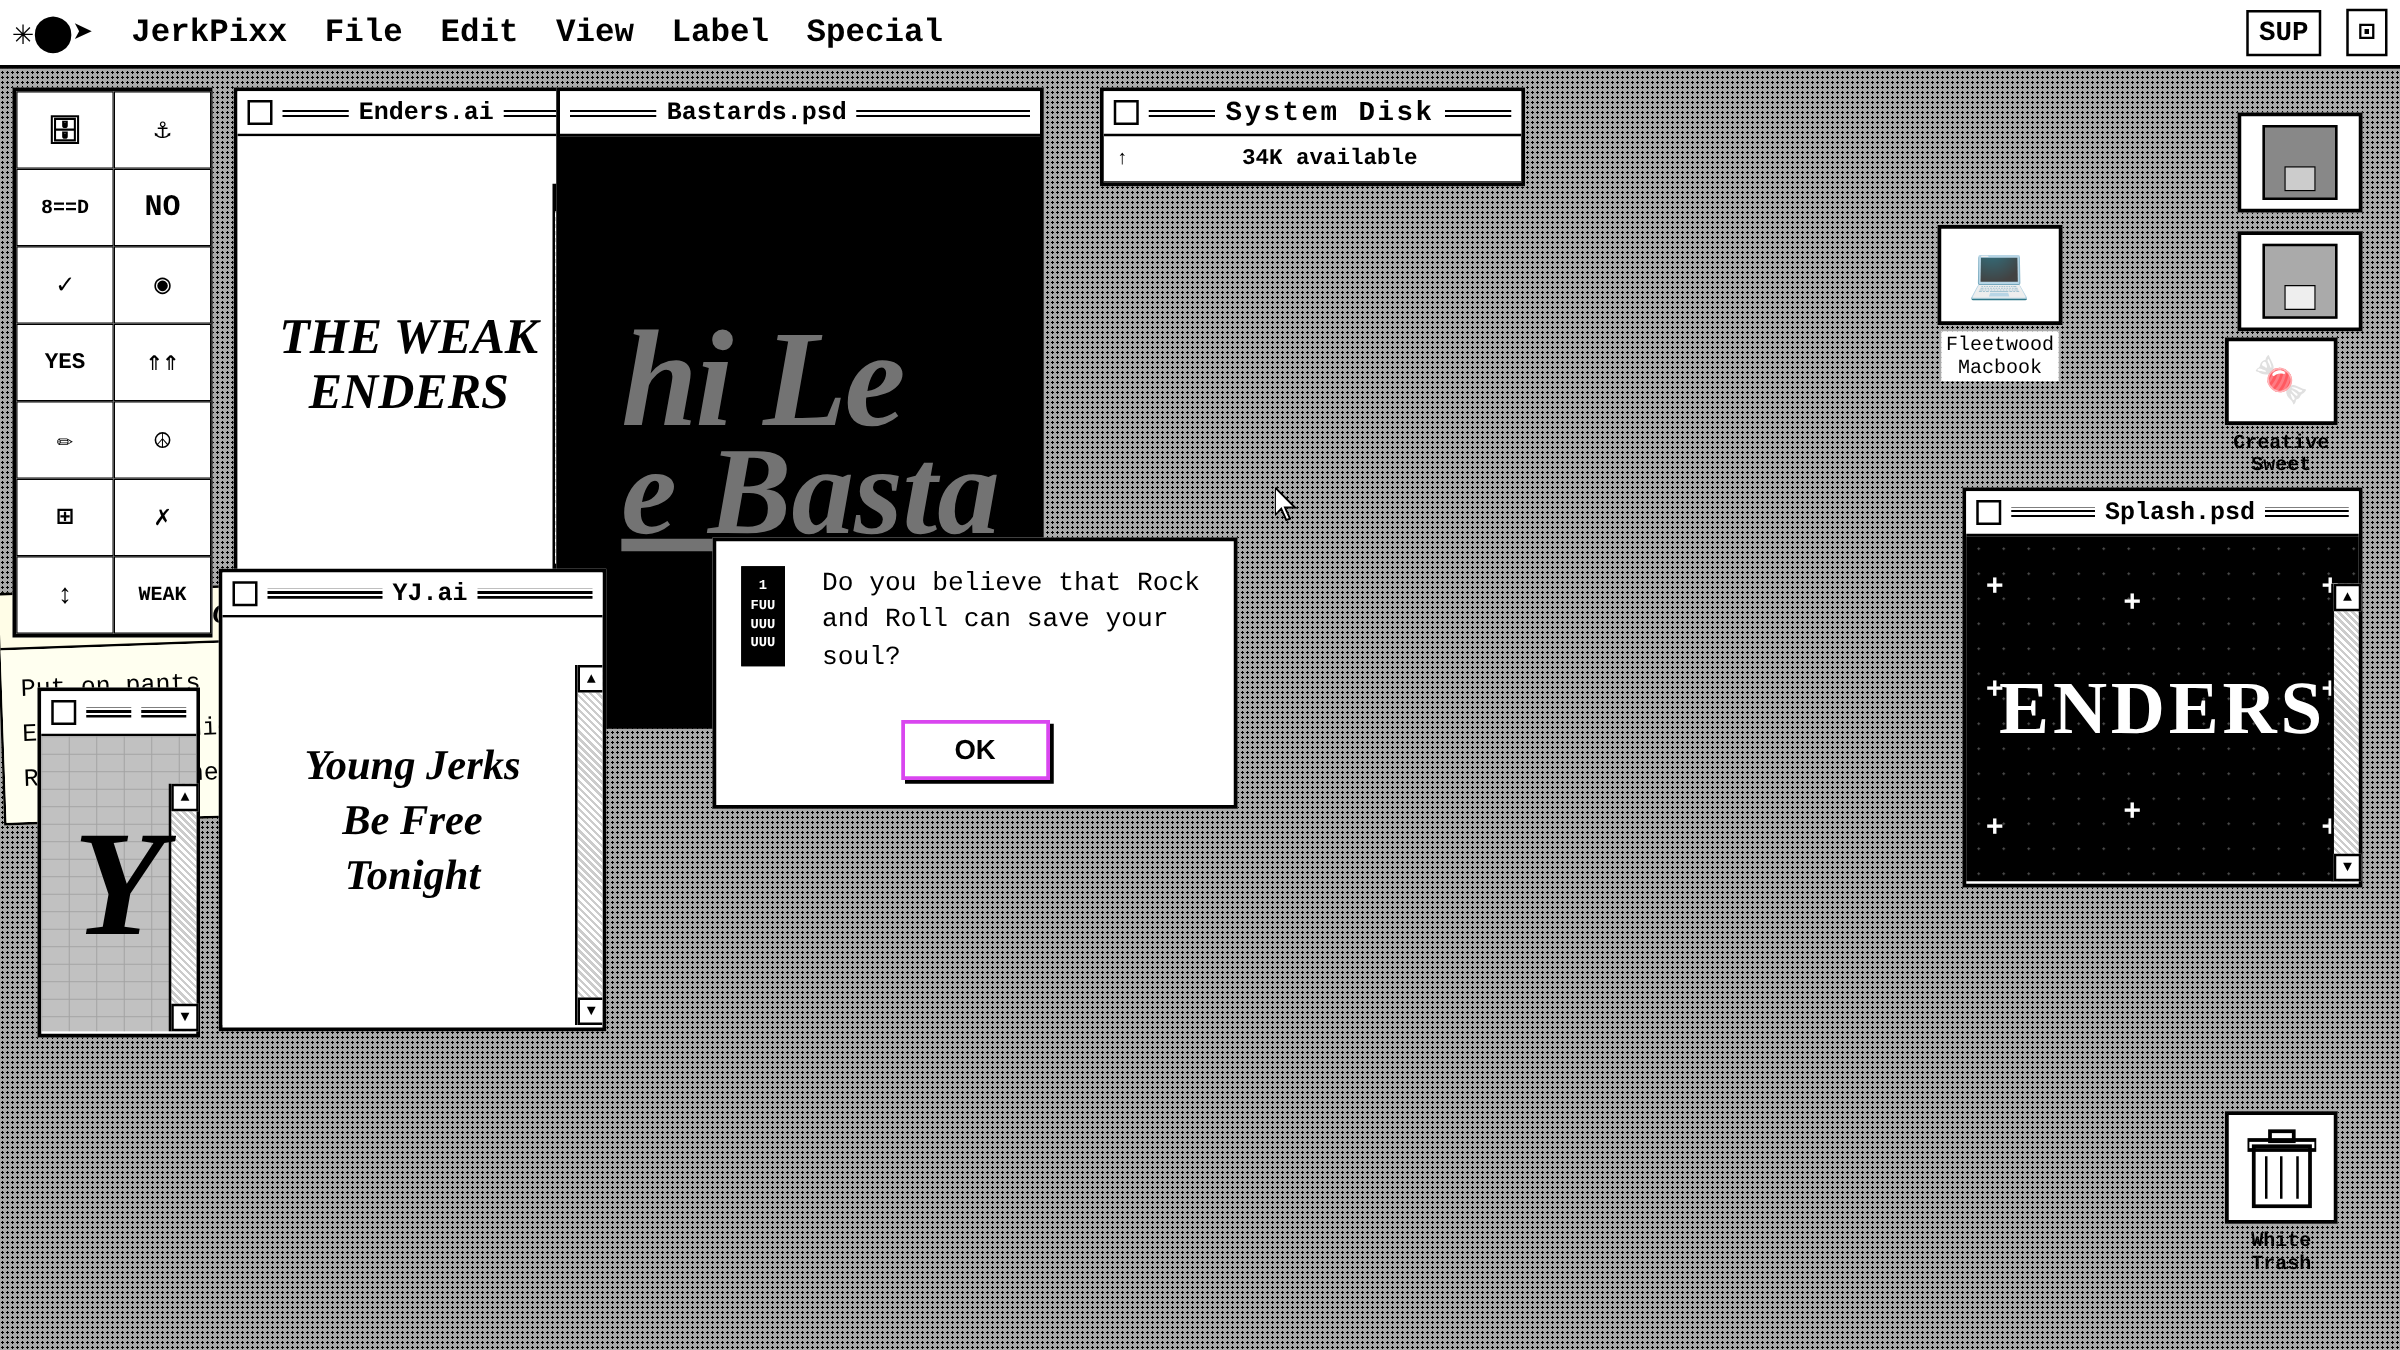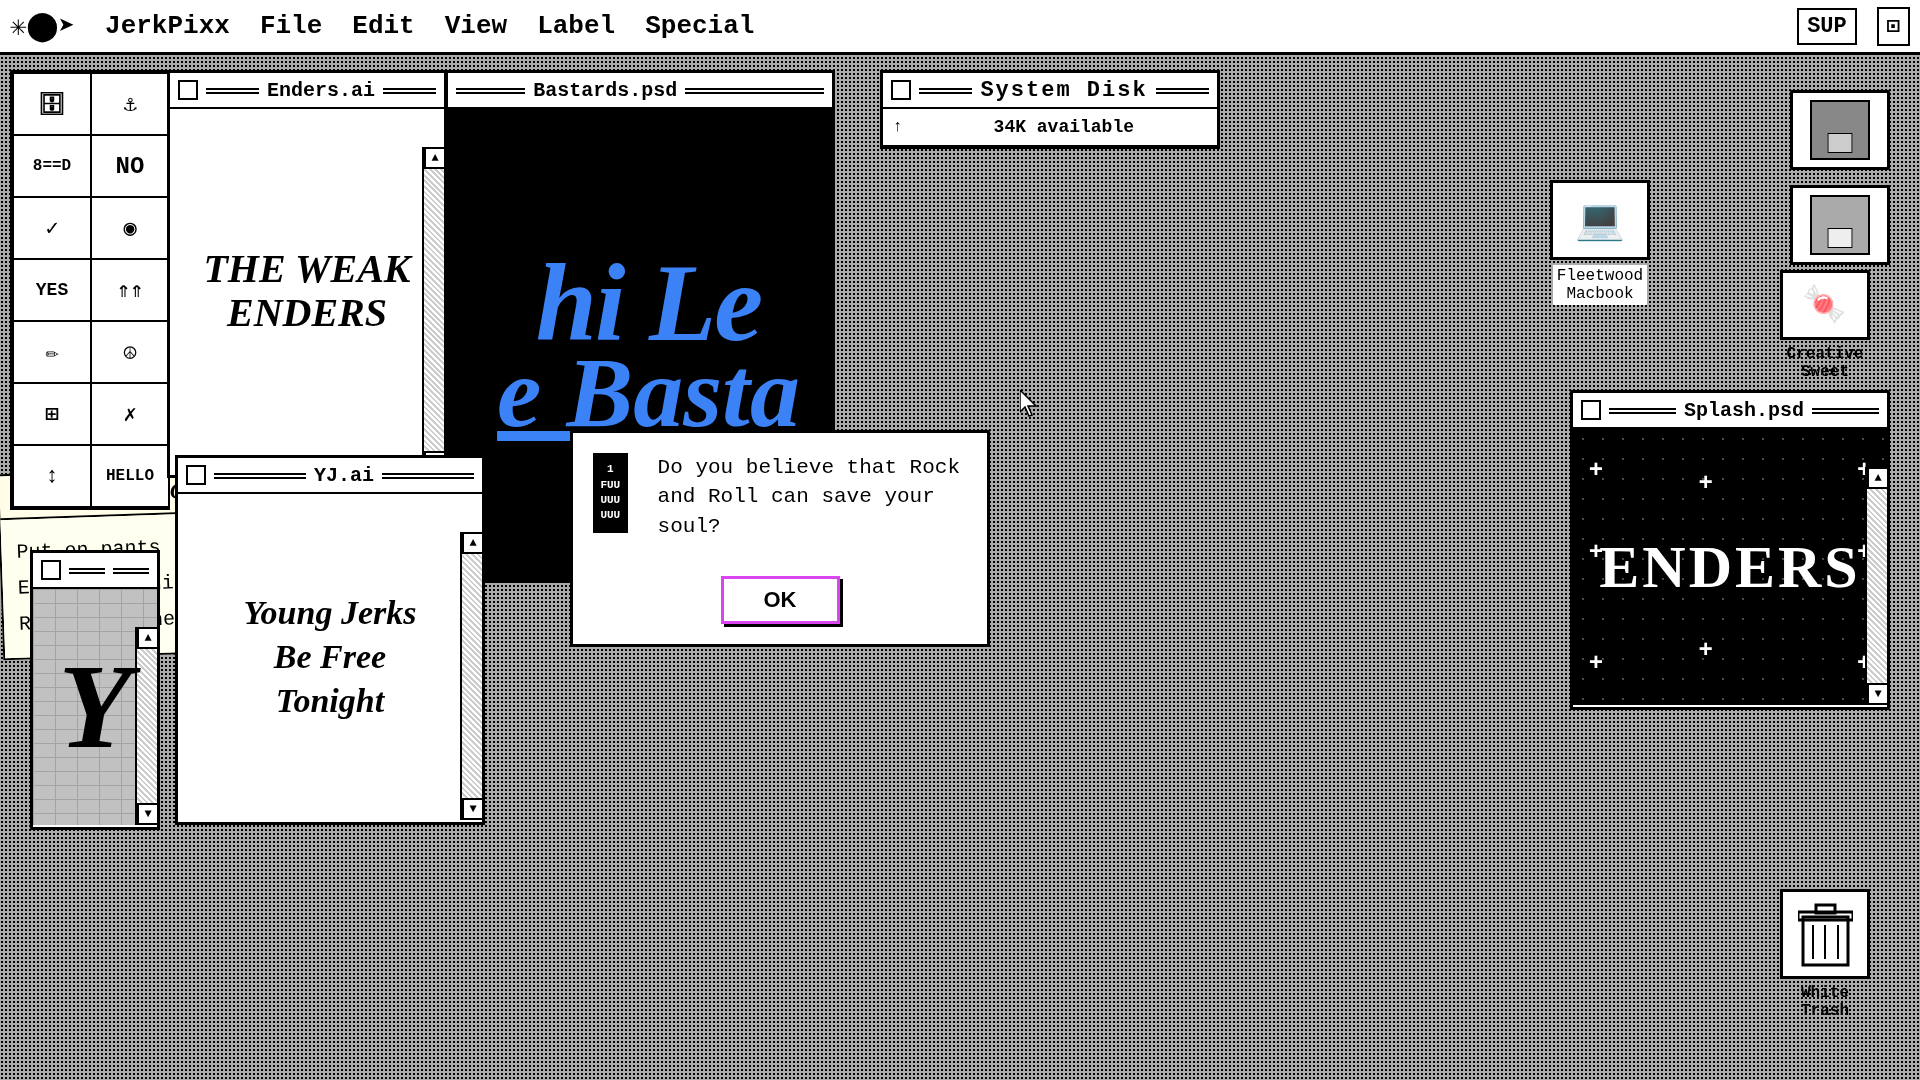--- a/index.html
+++ b/index.html
@@ -126,21 +126,21 @@
     .window-close-dark {
       width: 20px;
       height: 20px;
       border: 2px solid #fff;
       background: #000;
     }
 
     
     .enders-window {
       top: 70px;
-      left: 167px;
+      left: 187px;
       width: 280px;
       height: 408px;
     }
 
     .enders-content {
       width: 100%;
       height: 100%;
       background: #fff;
       display: flex;
       align-items: center;
@@ -166,25 +166,25 @@
       height: 100%;
       background: #000;
       display: flex;
       align-items: center;
       justify-content: center;
       overflow: hidden;
       position: relative;
     }
 
     .bastards-text {
-      color: #3b82f6;
+      color: #737373;
       font-size: 90px;
       font-weight: 900;
       font-style: italic;
-      text-align: center;
+      text-align: left;
       line-height: 0.9;
       font-family: Georgia, serif;
       margin-left: 17px;
     }
 
     
     .protunez-window {
       top: 180px;
       left: 750px;
       width: 580px;
@@ -488,21 +488,21 @@
     <div class="tool-cell" style="font-size:24px;font-weight:bold;">NO</div>
     <div class="tool-cell">✓</div>
     <div class="tool-cell">◉</div>
     <div class="tool-cell" style="font-size:18px;font-weight:bold;">YES</div>
     <div class="tool-cell">⇑⇑</div>
     <div class="tool-cell">✏</div>
     <div class="tool-cell">☮</div>
     <div class="tool-cell">⊞</div>
     <div class="tool-cell">✗</div>
     <div class="tool-cell">↕</div>
-    <div class="tool-cell" style="font-size:16px;font-weight:bold;">HELLO</div>
+    <div class="tool-cell" style="font-size:16px;font-weight:bold;">WEAK</div>
   </div>
 </div>
 
 <div class="mac-window enders-window">
   <div class="window-title-bar">
     <div class="close-box"></div>
     <div class="title-bar-lines"></div>
     <span style="font-size:20px;font-weight:bold;white-space:nowrap;">Enders.ai</span>
     <div class="title-bar-lines"></div>
   </div>

